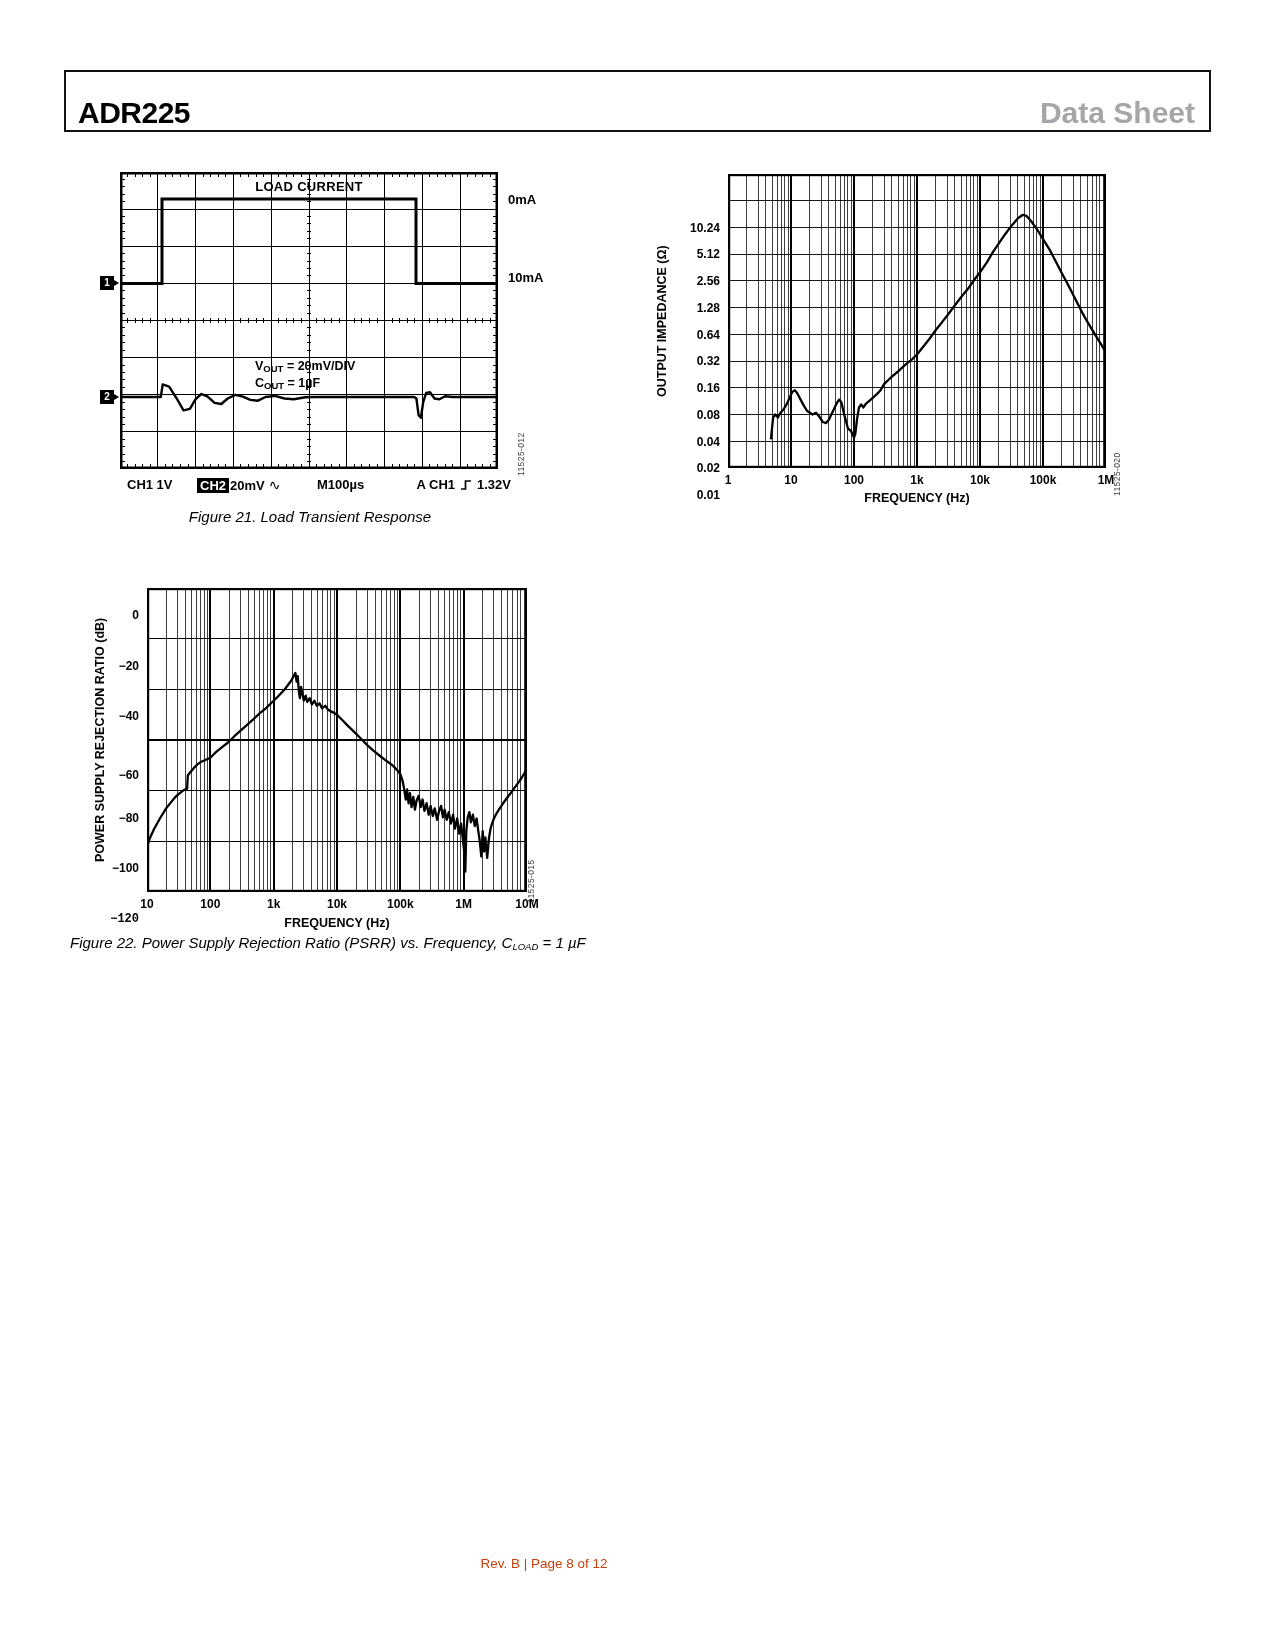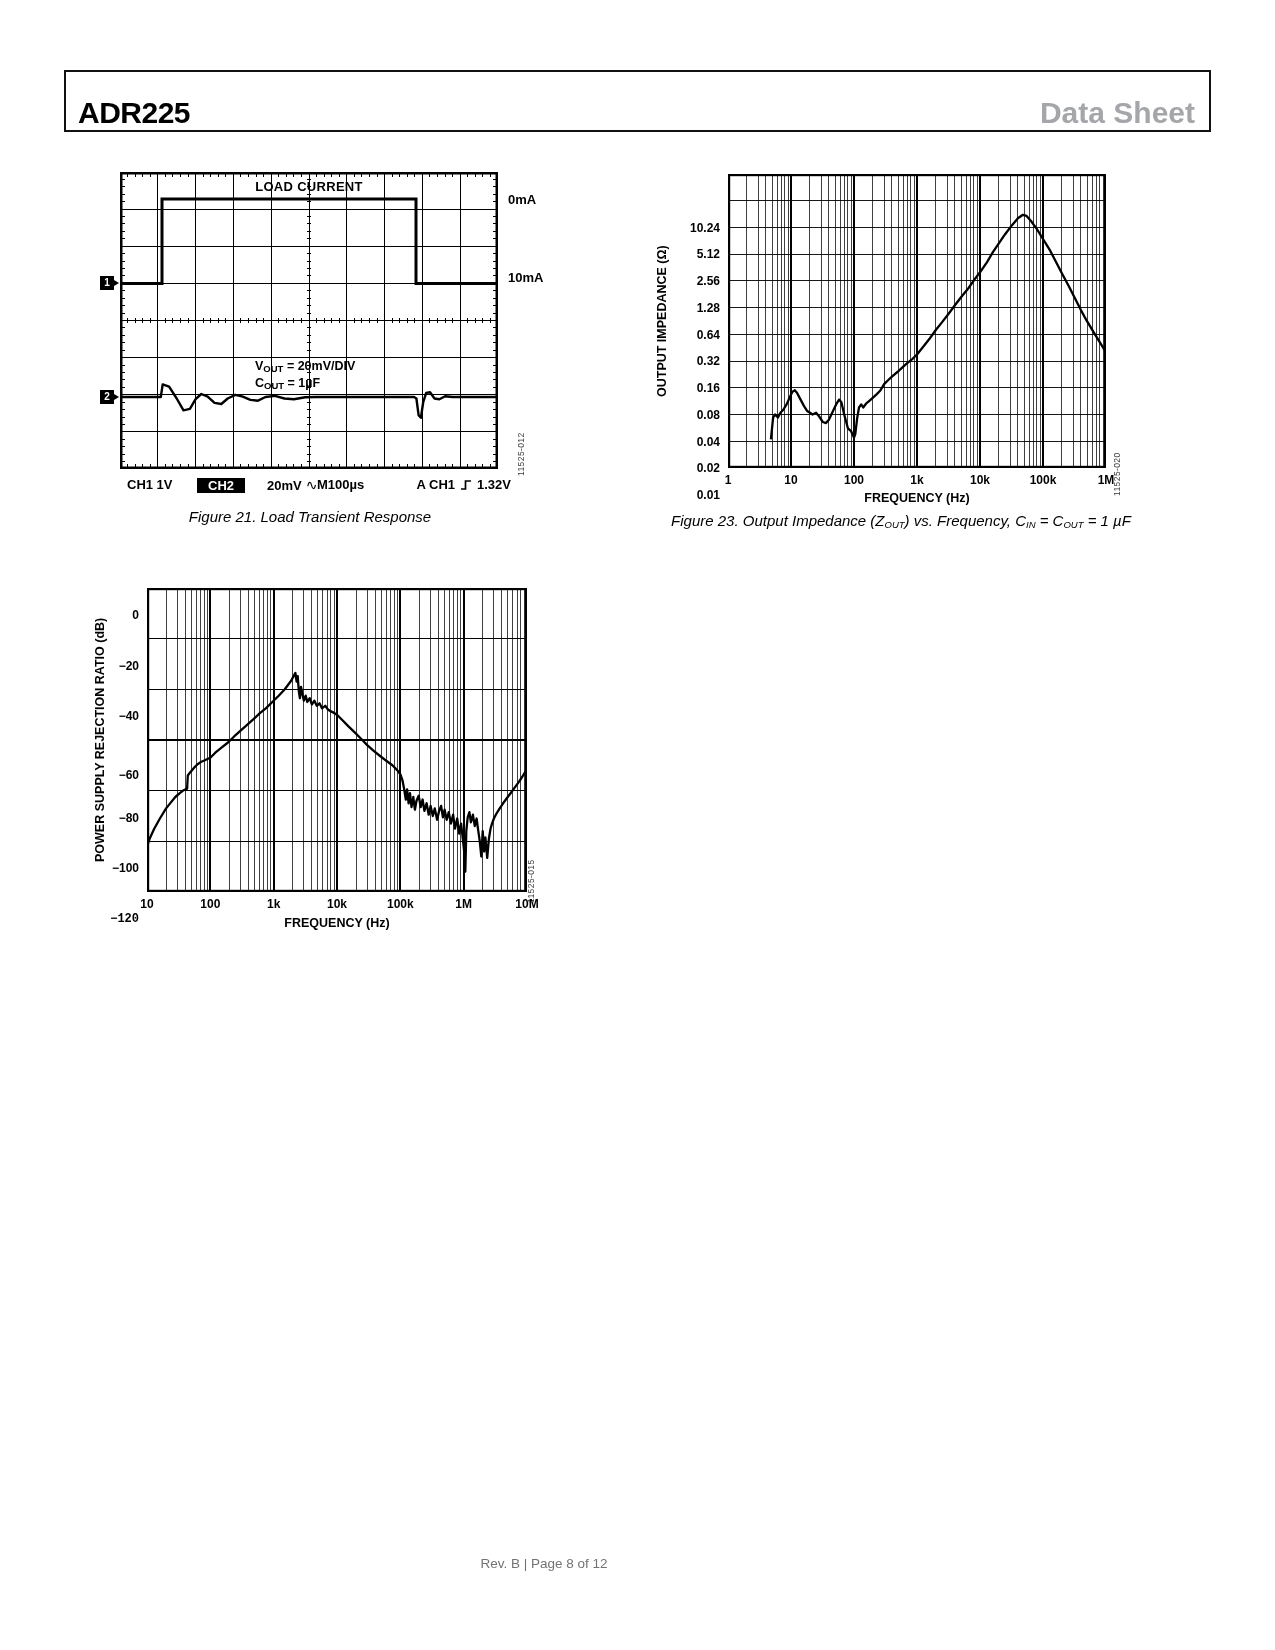--- a/index.html
+++ b/index.html
@@ -33,40 +33,40 @@
   .ann{position:absolute;left:155px;top:199px;font-weight:bold;font-size:12.5px;line-height:14px;white-space:nowrap;}
   .scope-side-label{position:absolute;font-weight:bold;font-size:13px;white-space:nowrap;}
   .ch-marker{position:absolute;left:0;width:14px;height:14px;background:#000;color:#fff;
              font-size:10px;font-weight:bold;text-align:center;line-height:14px;}
   .ch-marker::after{content:'';position:absolute;right:-5px;top:4px;border-left:5px solid #000;
              border-top:3px solid transparent;border-bottom:3px solid transparent;}
   .sb{position:absolute;top:317px;left:0;width:455px;height:18px;font-weight:bold;font-size:13px;}
   .sb span{white-space:nowrap;}
   .sb-ch1{position:absolute;left:27px;}
   .sb-g2{position:absolute;left:97px;display:flex;align-items:center;}
-  .ch2box{background:#000;color:#fff;padding:0 11px;margin-right:22px;}
+  .ch2box{background:#000;color:#fff;padding:0 3px;margin-right:1px;}
   .wave{font-family:"DejaVu Sans",sans-serif;margin-left:4px;font-weight:normal;font-size:14px;}
   .sb-time{position:absolute;left:217px;}
   .sb-trig{position:absolute;right:44px;display:flex;align-items:center;gap:5px;}
 
   
   #fig22{left:70px;top:560px;width:486px;height:410px;}
   #fig22 .ytitle{left:22px;top:28px;height:304px;}
   #fig22 .xtitle{left:77px;top:356px;width:380px;}
   #fig22 .wm{left:456px;top:285px;height:58px;}
   #fig22 .caption{left:0;top:374px;width:486px;}
 
   
   #fig23{left:640px;top:155px;width:522px;height:390px;}
   #fig23 .ytitle{left:14px;top:19px;height:294px;}
   #fig23 .xtitle{left:88px;top:336px;width:378px;}
   #fig23 .wm{left:472px;top:283px;height:58px;}
   #fig23 .caption{left:0;top:357px;width:522px;}
 
-  .footer{position:absolute;left:0;top:1556px;width:1088px;text-align:center;font-size:13.5px;color:#737373;}
+  .footer{position:absolute;left:0;top:1556px;width:1088px;text-align:center;font-size:13.5px;color:#c2410c;}
 </style>
 </head>
 <body>
 
 <div class="page">
 
   <header class="doc-header">
     <span class="doc-title">ADR225</span>
     <span class="doc-type">Data Sheet</span>
   </header>
@@ -449,20 +449,21 @@
           <line x1="0" y1="101.33333333333334" x2="380" y2="101.33333333333334" stroke="#000" stroke-width="1.1"></line>
           <line x1="0" y1="152" x2="380" y2="152" stroke="#000" stroke-width="1.1"></line>
           <line x1="0" y1="202.66666666666669" x2="380" y2="202.66666666666669" stroke="#000" stroke-width="1.1"></line>
           <line x1="0" y1="253.33333333333334" x2="380" y2="253.33333333333334" stroke="#000" stroke-width="1.1"></line>
         </g>
         <rect x="1.1" y="1.1" width="377.8" height="301.8" fill="none" stroke="#000" stroke-width="2.2"></rect>
         <polyline points="0.0,258.4 2.6,250.8 7.2,240.7 12.9,230.5 19.1,220.4 24.1,214.1 28.3,209.0 32.8,205.2 36.7,202.2 40.1,200.6 40.8,187.5 43.1,184.4 46.9,179.9 50.6,176.3 54.3,173.8 57.9,172.3 61.0,170.7 63.3,169.7 68.3,164.7 74.5,159.6 81.0,154.5 87.4,148.2 93.6,142.6 100.1,136.8 106.5,131.2 112.6,125.4 118.8,120.3 125.3,114.0 131.7,107.7 137.8,101.3 144.3,92.5 148.4,84.9 149.6,93.7 150.7,88.2 151.9,103.9 152.9,110.2 154.0,98.8 155.5,106.4 156.9,112.7 158.7,107.7 160.3,114.0 162.7,110.2 164.8,116.5 167.4,112.7 169.8,117.8 172.5,115.3 175.0,120.3 178.2,117.8 181.0,121.6 183.9,123.4 187.1,124.9 190.0,126.7 195.0,131.7 201.2,138.1 207.7,144.4 214.1,150.7 220.2,157.1 226.7,162.9 233.1,168.0 239.3,172.8 245.4,177.3 250.4,182.4 253.3,186.2 255.5,192.5 257.2,201.4 258.8,211.5 260.1,201.4 261.6,215.3 263.0,205.2 264.5,219.1 266.3,209.0 267.9,221.7 269.5,212.8 271.7,207.7 273.7,219.1 275.6,211.5 277.4,222.9 279.6,215.3 281.7,226.7 283.6,217.9 285.8,228.0 287.8,220.4 290.1,231.8 292.1,222.9 294.1,217.9 295.9,229.3 297.6,221.7 299.7,231.8 301.7,224.2 304.0,235.6 306.1,226.7 308.0,240.7 310.2,230.5 312.2,245.7 314.1,235.6 315.8,250.8 317.2,263.5 318.3,283.7 319.3,243.2 320.7,229.3 322.4,224.2 323.9,234.3 325.9,226.7 327.8,238.1 329.6,230.5 331.3,243.2 332.8,253.3 334.3,268.5 335.7,243.2 337.1,263.5 338.4,249.5 340.2,269.8 341.9,250.8 343.5,240.7 345.0,235.6 346.9,230.5 349.5,225.5 352.7,220.4 356.1,215.3 359.8,210.3 363.6,205.2 367.3,200.1 371.0,195.1 374.5,190.0 377.7,184.9 380.0,179.9" fill="none" stroke="#000" stroke-width="2.3" stroke-linejoin="round"></polyline>
       </svg>
     <div class="xtitle">FREQUENCY (Hz)</div>
     <div class="wm">11525-015</div>
+    <div class="caption"><span>Figure 22. Power Supply Rejection Ratio (PSRR) vs. Frequency, C</span><span class="sub">LOAD</span><span> = 1 µF</span></div>
   <span class="tick xtick" style="left: 55px; top: 337px; width: 44px;">10</span>
       <span class="tick xtick" style="left: 118.333px; top: 337px; width: 44px;">100</span>
       <span class="tick xtick" style="left: 181.667px; top: 337px; width: 44px;">1k</span>
       <span class="tick xtick" style="left: 245px; top: 337px; width: 44px;">10k</span>
       <span class="tick xtick" style="left: 308.333px; top: 337px; width: 44px;">100k</span>
       <span class="tick xtick" style="left: 371.667px; top: 337px; width: 44px;">1M</span>
       <span class="tick xtick" style="left: 435px; top: 337px; width: 44px;">10M</span>
       <span class="tick ytick" style="left: 19px; top: 20px; width: 50px;">0</span>
       <span class="tick ytick" style="left: 19px; top: 70.6667px; width: 50px;">−20</span>
       <span class="tick ytick" style="left: 19px; top: 121.333px; width: 50px;">−40</span>
@@ -538,21 +539,20 @@
           <line x1="0" y1="106.9090909090909" x2="378" y2="106.9090909090909" stroke="#000" stroke-width="0.9"></line>
           <line x1="0" y1="80.18181818181819" x2="378" y2="80.18181818181819" stroke="#000" stroke-width="0.9"></line>
           <line x1="0" y1="53.45454545454544" x2="378" y2="53.45454545454544" stroke="#000" stroke-width="0.9"></line>
           <line x1="0" y1="26.727272727272748" x2="378" y2="26.727272727272748" stroke="#000" stroke-width="0.9"></line>
         </g>
         <rect x="1.1" y="1.1" width="375.8" height="291.8" fill="none" stroke="#000" stroke-width="2.2"></rect>
         <polyline points="42.9,265.4 45.1,243.6 47.1,240.5 49.9,243.6 52.4,238.7 55.1,236.0 58.6,230.4 61.6,223.6 64.3,217.9 66.8,216.3 69.1,219.0 72.2,224.9 75.9,231.9 79.1,236.9 82.0,238.7 84.6,240.5 88.1,238.7 91.2,242.5 94.8,248.0 98.0,249.1 100.9,245.7 104.2,238.7 108.1,230.4 111.1,225.6 113.4,228.3 116.2,240.5 119.9,254.3 123.1,257.2 126.0,263.6 127.3,260.2 129.1,244.6 131.0,233.5 133.2,230.4 135.2,233.5 138.0,229.7 141.3,226.9 145.0,223.6 148.8,220.1 152.1,216.8 156.1,210.1 160.3,206.0 163.9,202.6 170.0,197.5 175.0,192.8 179.2,189.1 184.6,184.8 189.0,180.5 196.2,171.5 201.9,164.2 208.0,155.8 214.1,148.1 220.8,139.5 226.9,131.3 233.0,123.2 240.2,114.5 245.9,106.3 252.0,98.3 259.2,87.8 264.9,78.1 271.0,69.2 277.1,60.2 283.8,51.4 289.9,44.3 294.9,40.8 298.6,41.9 303.2,47.3 308.9,55.1 315.0,65.0 322.2,76.7 327.9,87.8 334.0,99.5 341.1,112.8 346.8,124.1 352.9,136.1 359.0,147.2 366.2,159.2 371.9,168.4 378.0,178.5" fill="none" stroke="#000" stroke-width="2.3" stroke-linejoin="round"></polyline>
       </svg>
     <div class="xtitle">FREQUENCY (Hz)</div>
     <div class="wm">11525-020</div>
-    <div class="caption"><span>Figure 23. Output Impedance (Z</span><span class="sub">OUT</span><span>) vs. Frequency, C</span><span class="sub">IN</span><span> = C</span><span class="sub">OUT</span><span> = 1 µF</span></div>
   <span class="tick xtick" style="left: 66px; top: 318px; width: 44px;">1</span>
       <span class="tick xtick" style="left: 129px; top: 318px; width: 44px;">10</span>
       <span class="tick xtick" style="left: 192px; top: 318px; width: 44px;">100</span>
       <span class="tick xtick" style="left: 255px; top: 318px; width: 44px;">1k</span>
       <span class="tick xtick" style="left: 318px; top: 318px; width: 44px;">10k</span>
       <span class="tick xtick" style="left: 381px; top: 318px; width: 44px;">100k</span>
       <span class="tick xtick" style="left: 444px; top: 318px; width: 44px;">1M</span>
       <span class="tick ytick" style="left: 30px; top: 37.7273px; width: 50px;">10.24</span>
       <span class="tick ytick" style="left: 30px; top: 64.4545px; width: 50px;">5.12</span>
       <span class="tick ytick" style="left: 30px; top: 91.1818px; width: 50px;">2.56</span>

